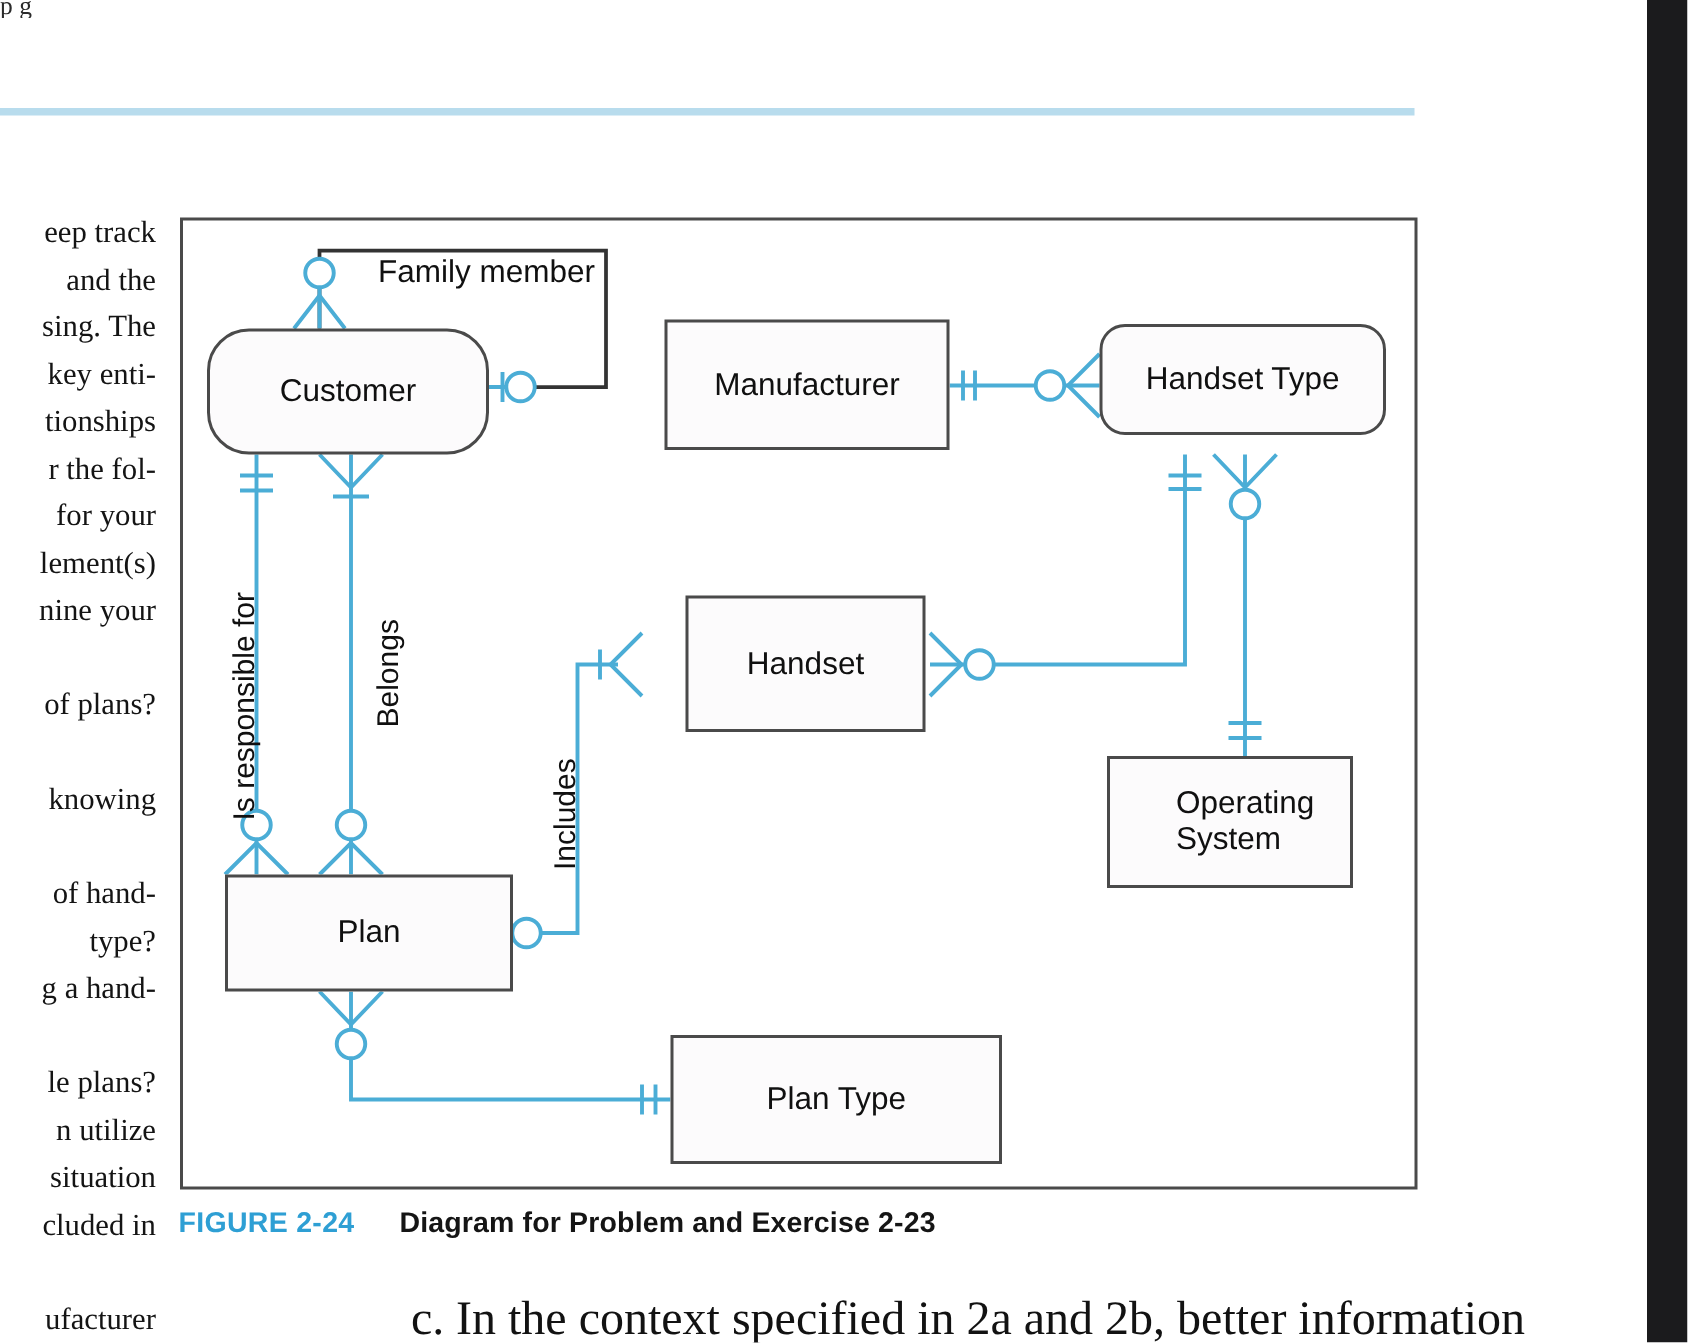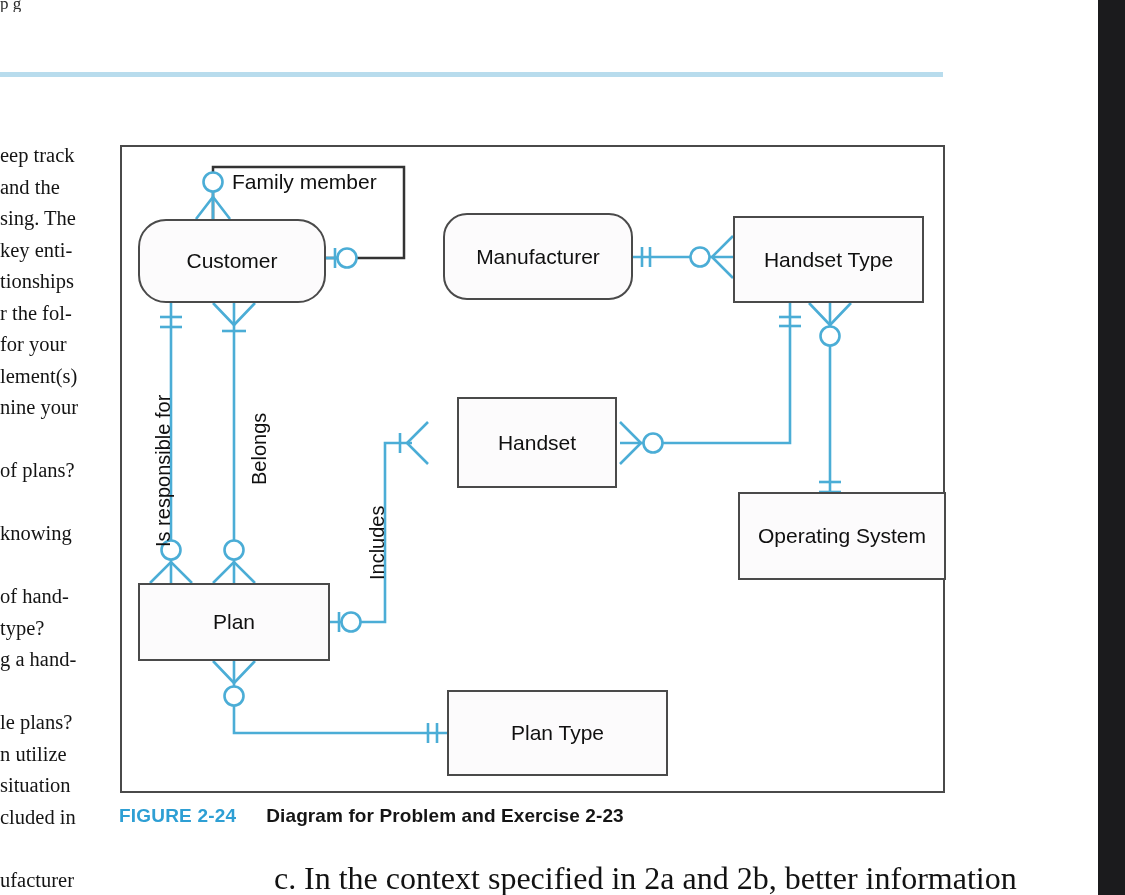--- a/index.html
+++ b/index.html
@@ -13,21 +13,21 @@
   .rule{position:absolute;left:0;top:72px;width:943px;height:5px;background:#b8dced;}
 
   
   .toprow{position:absolute;left:0;top:-6px;width:700px;height:18px;
           font-family:"Liberation Serif",serif;font-size:17px;color:#2b2b2b;
           overflow:hidden;white-space:nowrap;}
 
   
   .leftcol{position:absolute;left:0;top:140px;width:104px;
            font-family:"Liberation Serif",serif;font-size:20.5px;line-height:31.5px;
-           color:#141414;white-space:nowrap;}
+           color:#141414;text-align:right;white-space:nowrap;}
   .leftcol div{height:31.5px;overflow:hidden;}
   .leftcol .gap{height:31.5px;}
 
   
   .botline{position:absolute;left:274px;top:860px;width:720px;
            font-family:"Liberation Serif",serif;font-size:32px;color:#121212;
            white-space:nowrap;}
   .botline .marker{display:inline-block;width:30px;}
 
   
@@ -40,21 +40,21 @@
   
   .frame{position:absolute;left:120px;top:145px;width:825px;height:648px;
          border:2.5px solid #4a4a4a;background:#fff;box-sizing:border-box;}
 
   
   .ent{position:absolute;border:2.5px solid #4a4a4a;background:#fcfbfc;
        box-sizing:border-box;display:flex;align-items:center;justify-content:center;
        font-family:"Liberation Sans",sans-serif;font-size:21px;color:#101010;}
 
   .famlabel{position:absolute;font-family:"Liberation Sans",sans-serif;
-            font-size:21px;color:#101010;white-space:nowrap;}
+            font-size:21px;color:#101010;white-space:nowrap;margin-left:20px;}
 
   .vlabel{position:absolute;font-family:"Liberation Sans",sans-serif;
           font-size:20px;color:#101010;white-space:nowrap;
           transform-origin:left top;transform:rotate(-90deg);}
 </style>
 </head>
 <body>
 
 <div class="page">
 
@@ -153,37 +153,37 @@
       <circle cx="234" cy="696" r="9.5" fill="#fff" stroke="#4badd6" stroke-width="2.6"></circle>
       <line x1="428" y1="723" x2="428" y2="743"></line>
       <line x1="437" y1="723" x2="437" y2="743"></line>
     </g>
   </svg>
 
   <div class="ent" style="left:138px;top:219px;width:188px;height:84px;border-radius:28px;">
     <span>Customer</span>
   </div>
 
-  <div class="ent" style="left:443px;top:213px;width:190px;height:87px;border-radius:24px;">
+  <div class="ent" style="left:443px;top:213px;width:190px;height:87px;">
     <span>Manufacturer</span>
   </div>
 
-  <div class="ent" style="left:733px;top:216px;width:191px;height:87px;">
+  <div class="ent" style="left:733px;top:216px;width:191px;height:74px;border-radius:17px;">
     <span>Handset Type</span>
   </div>
 
   <div class="ent" style="left:428px;top:397px;width:160px;height:91px;margin-left:29px;">
     <span>Handset</span>
   </div>
 
-  <div class="ent" style="left:738px;top:492px;width:208px;height:88px;">
+  <div class="ent" style="left:738px;top:504px;width:164px;height:88px;padding-left:44px;">
     <span>Operating System</span>
   </div>
 
-  <div class="ent" style="left:138px;top:583px;width:192px;height:78px;">
+  <div class="ent" style="left:150px;top:583px;width:192px;height:78px;">
     <span>Plan</span>
   </div>
 
   <div class="ent" style="left:447px;top:690px;width:221px;height:86px;">
     <span>Plan Type</span>
   </div>
 
   <div class="famlabel" style="left:232px;top:170px;">Family member</div>
 
   <div class="vlabel" style="left:152px;top:547px;">Is responsible for</div>

